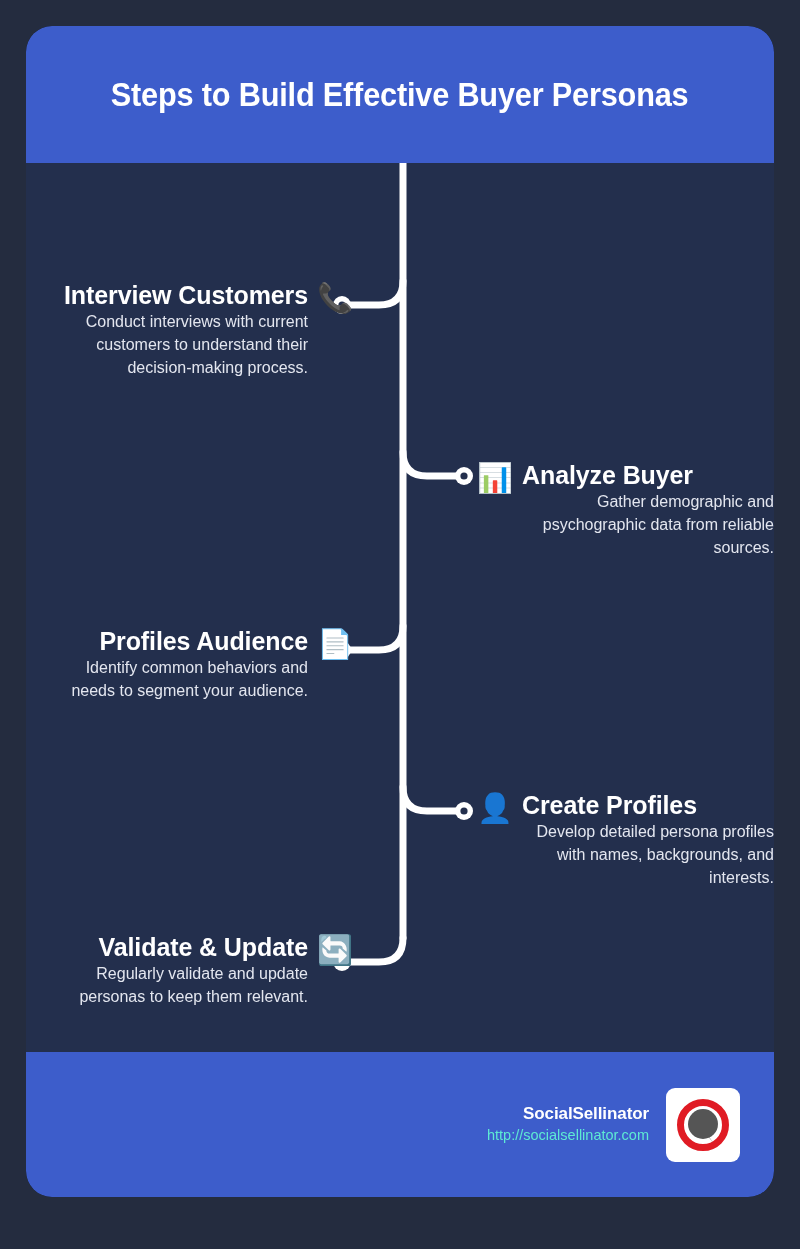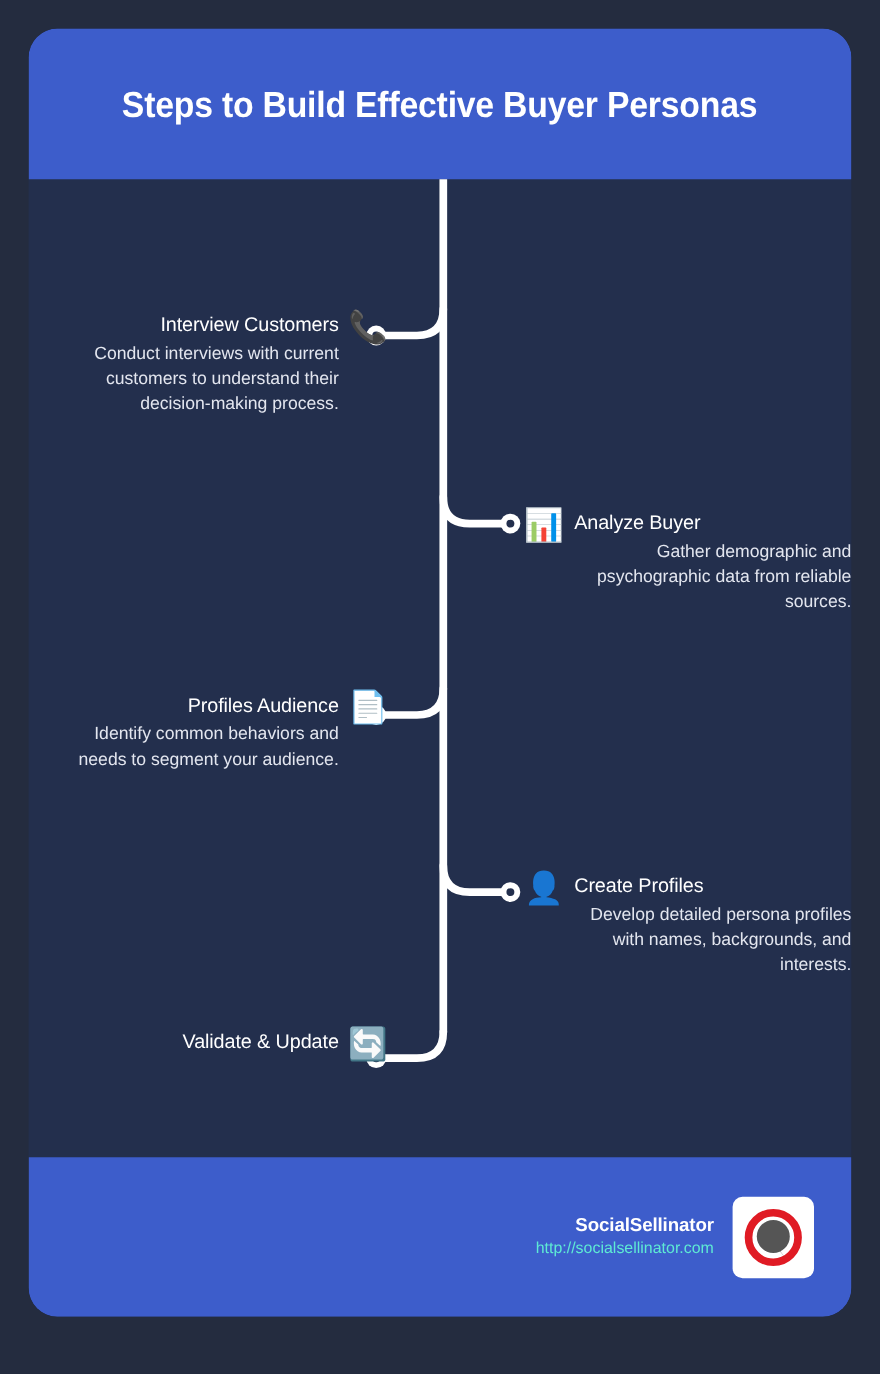--- a/index.html
+++ b/index.html
@@ -147,22 +147,22 @@
   }
   .step.left .step-icon { margin-left: 8px; order: 2; }
   .step.right .step-icon { margin-right: 8px; order: 0; }
 
   .step-body { flex: none; width: 252px; }
   .step.left .step-body { order: 1; }
   .step.right .step-body { order: 1; }
 
   .step-title {
     color: #ffffff;
-    font-size: 18px;
-    font-weight: normal;
+    font-size: 25px;
+    font-weight: bold;
     line-height: 26px;
     letter-spacing: -0.1px;
   }
   .step-desc {
     color: #e3e6ef;
     font-size: 16px;
     line-height: 23px;
     margin-top: 2px;
     text-align: right;
   }
@@ -247,20 +247,21 @@
         <div class="step-body">
           <div class="step-title">Create Profiles</div>
           <div class="step-desc">Develop detailed persona profiles with names, backgrounds, and interests.</div>
         </div>
       </div>
 
       <div class="step left s4">
         <span class="step-icon">🔄</span>
         <div class="step-body">
           <div class="step-title">Validate &amp; Update</div>
+          <div class="step-desc">Regularly validate and update personas to keep them relevant.</div>
         </div>
       </div>
 
     </div>
 
     <div class="footer">
       <div class="footer-text">
         <div class="brand-name">SocialSellinator</div>
         <div class="brand-url">http://socialsellinator.com</div>
       </div>

